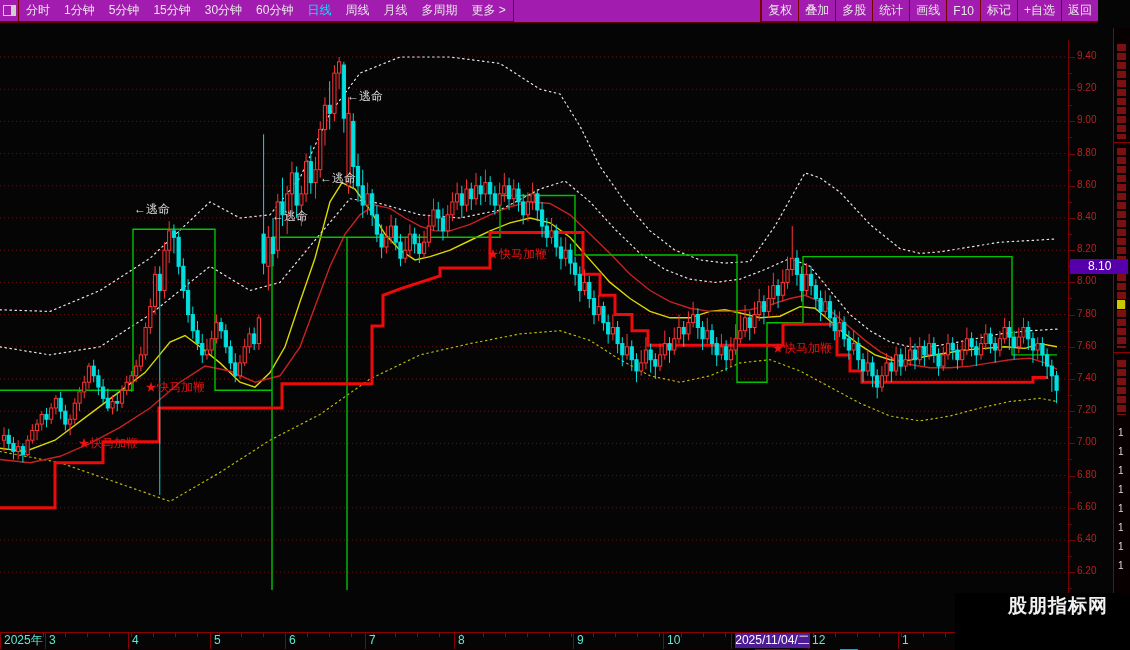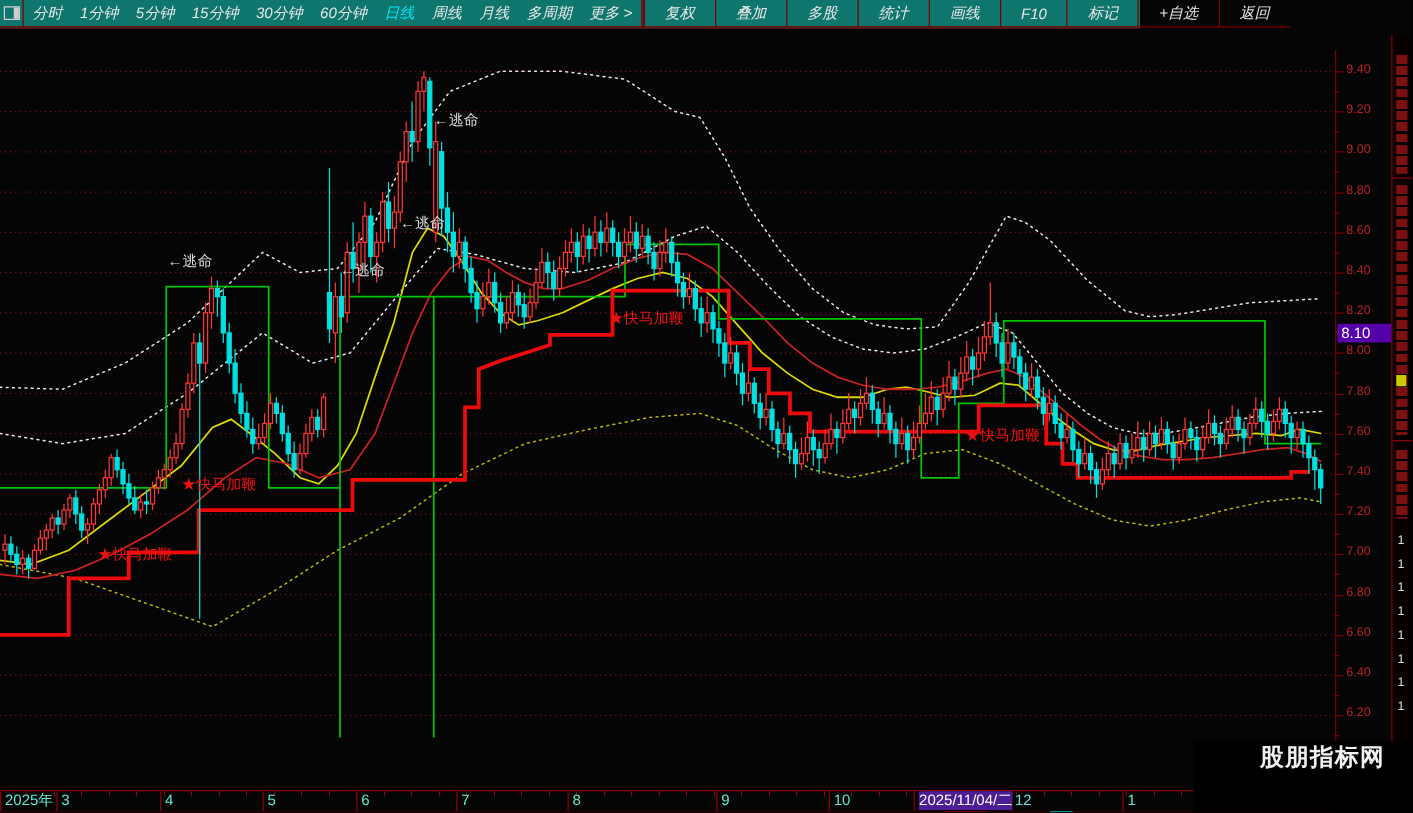--- a/index.html
+++ b/index.html
@@ -1,43 +1,43 @@
 <!DOCTYPE html>
 <html><head>
 <meta charset="utf-8">
 <style>
   html,body{margin:0;padding:0;background:#000;}
   .app{position:relative;width:1130px;height:650px;background:#050505;overflow:hidden;
        font-family:"Liberation Sans","DejaVu Sans",sans-serif;}
   
-  .toolbar{position:absolute;left:0;top:0;width:912px;height:22px;background:#0f766e;
-           border-bottom:1px solid #5a0000;display:flex;align-items:stretch;justify-content:space-between;font-style:italic;}
+  .toolbar{position:absolute;left:0;top:0;width:1098px;height:22px;background:#a21caf;
+           border-bottom:1px solid #5a0000;display:flex;align-items:stretch;justify-content:space-between;}
   .tb-left{display:flex;align-items:stretch;border:1px solid #7a0000;border-top:none;border-left:none;}
   .win-icon{width:18px;display:flex;align-items:center;justify-content:center;border-right:1px solid #7a0000;}
   .win-icon .g{width:11px;height:9px;border:1px solid #cfcfcf;position:relative;}
   .win-icon .g:after{content:"";position:absolute;right:0;top:0;width:4px;height:100%;background:#cfcfcf;}
   .tb-btn{color:#e8e8e8;font-size:12px;padding:0 7px;display:flex;align-items:center;cursor:pointer;white-space:nowrap;}
   .tb-btn.active{color:#00e5ff;}
   .tb-right{display:flex;align-items:stretch;border:1px solid #7a0000;border-top:none;border-right:none;}
-  .tb-right .tb-btn{border-left:1px solid #7a0000;padding:0 16px;}
+  .tb-right .tb-btn{border-left:1px solid #7a0000;padding:0 6px;}
   
   .infobar{position:absolute;left:0;top:23px;width:1130px;height:17px;display:flex;align-items:center;font-size:12px;}
   .stock-label{color:#e0e0e0;margin-left:4px;}
   .chev{width:13px;height:13px;border-radius:50%;background:#4a4a4a;color:#0a0a0a;font-size:9px;line-height:13px;
         text-align:center;margin:0 6px 0 8px;}
   .iv{margin-right:14px;white-space:nowrap;}
   .infobar-icons{position:absolute;right:70px;top:0;display:flex;gap:8px;color:#8a8a8a;font-size:11px;align-items:center;height:17px;}
   
   .plot-wrap{position:absolute;left:0;top:40px;width:1068px;height:592px;}
   
   .yaxis{position:absolute;left:1068px;top:40px;width:44px;height:592px;border-left:1px solid #7a0000;background:#050505;}
   .ytick{position:absolute;left:8px;color:#b92222;font-size:10px;}
   .ymark{position:absolute;left:0;height:1px;background:#7a0000;}
   .yhl{position:absolute;left:1px;width:40px;height:15px;background:#5500aa;color:#fff;font-size:12px;
-       line-height:15px;text-align:left;padding-left:3px;z-index:3;}
+       line-height:15px;text-align:left;padding-left:18px;z-index:3;}
   
   .rstrip{position:absolute;left:1113px;top:28px;width:17px;height:610px;background:#080000;border-left:1px solid #8b0000;}
   .rseg{position:absolute;left:3px;width:9px;background:repeating-linear-gradient(#7a1010 0 7px,#080000 7px 9px);}
   .rsep{position:absolute;left:0;width:17px;height:1px;background:#8b0000;}
   .rdot{position:absolute;left:3px;width:8px;height:9px;background:#c9c900;}
   .ones{position:absolute;left:4px;top:395px;color:#dcdcdc;font-size:10px;line-height:19px;}
   
   .xaxis{position:absolute;left:0;top:632px;width:1068px;height:16px;border-top:1px solid #8b0000;
          border-bottom:1px solid #8b0000;background:#050505;}
   .xaxis .ticks{position:absolute;left:0;top:0;width:100%;height:4px;

